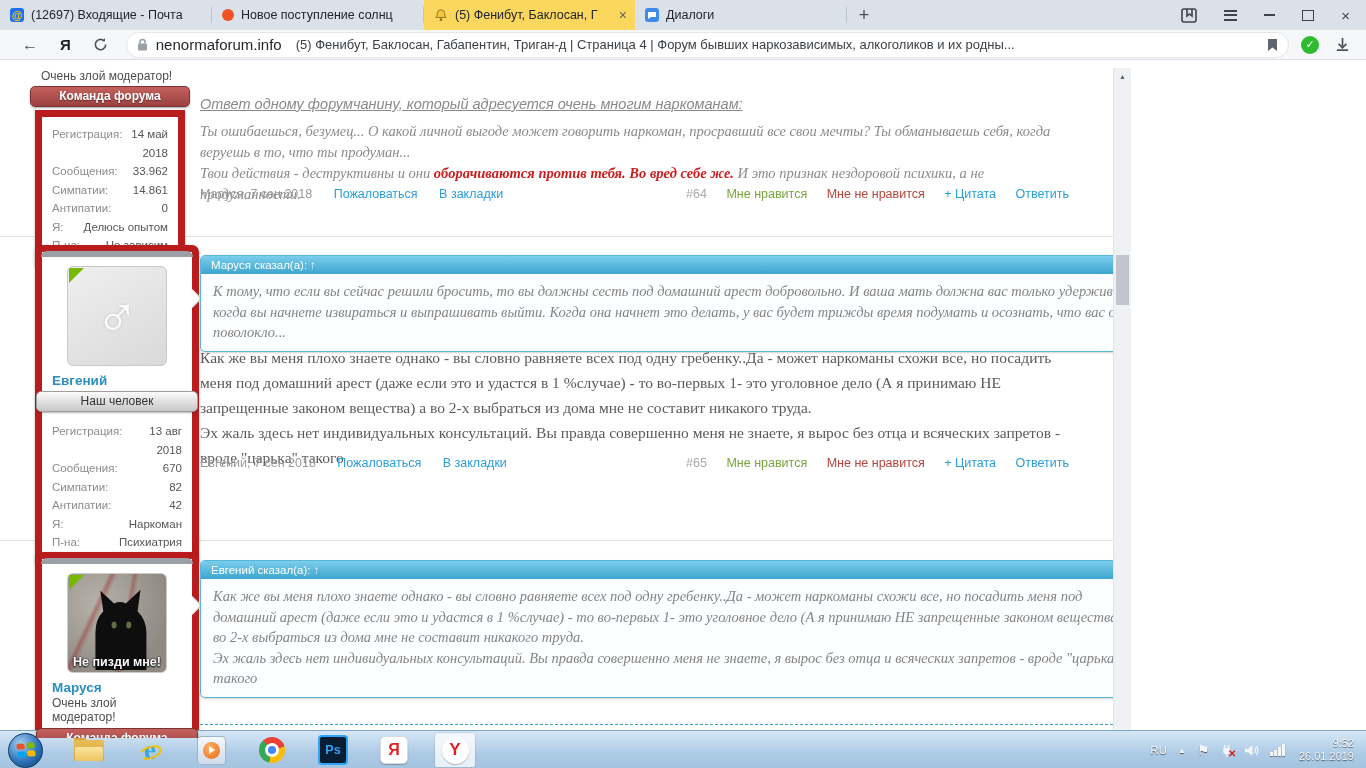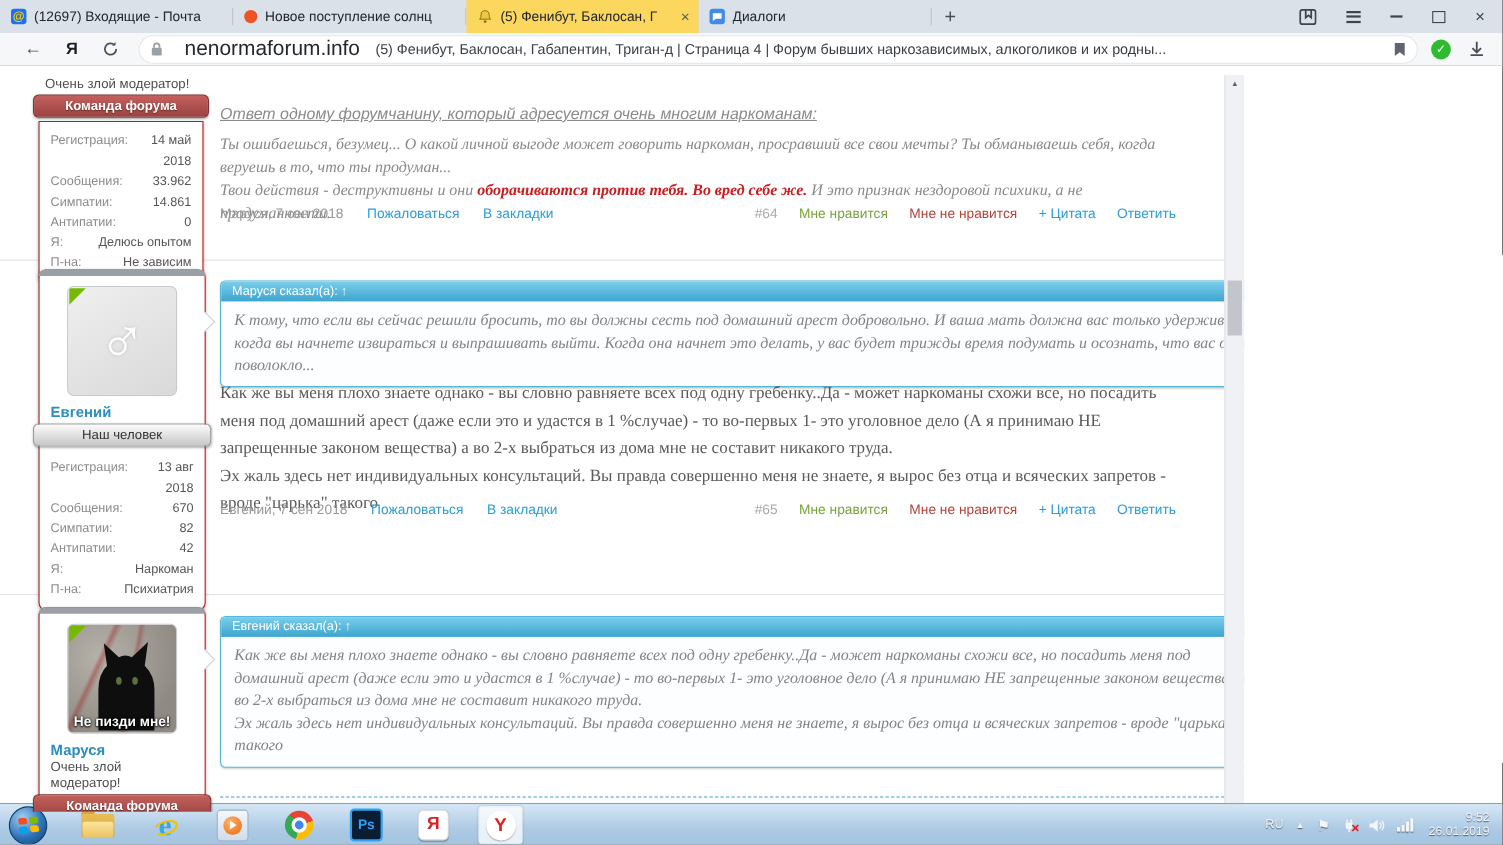--- a/index.html
+++ b/index.html
@@ -23,36 +23,36 @@
   .icon-sq{width:14px;height:14px;border-radius:3px;display:flex;align-items:center;justify-content:center;flex:0 0 auto;}
   .mailic{background:#1f6ff0;color:#ffd400;font-weight:bold;font-size:11px;}
   .dotic{width:12px;height:12px;border-radius:50%;background:#ef5323;flex:0 0 auto;}
   .chatic{background:#3f8ce8;}
 
   
   .navbar{position:absolute;left:0;top:30px;width:1366px;height:29px;background:#f6f7f9;border-bottom:1px solid #d9dee4;display:flex;align-items:center;}
   .nbtn{font-size:16px;color:#4a4f57;margin-left:22px;}
   .ya-letter{font-weight:bold;font-size:15px;color:#1c1f24;}
   .addr{flex:1;height:24px;margin:0 12px 0 18px;background:#fff;border:1px solid #e4e7eb;border-radius:13px;display:flex;align-items:center;padding:0 10px;overflow:hidden;}
-  .addr .domain{font-size:19px;color:#24272c;margin:0 14px 0 20px;white-space:nowrap;}
+  .addr .domain{font-size:15px;color:#24272c;margin:0 14px 0 8px;white-space:nowrap;}
   .addr .ptitle{font-size:13px;color:#3c4046;white-space:nowrap;overflow:hidden;flex:1;}
   .protect{width:18px;height:18px;border-radius:50%;background:#2fbb2f;color:#fff;font-size:11px;display:flex;align-items:center;justify-content:center;margin-right:16px;}
   .dl{margin-right:16px;}
 
   
   .page{position:absolute;left:0;top:68px;width:1131px;height:670px;background:#fff;overflow:hidden;}
   .post{position:absolute;left:0;right:0;}
   .post1{top:0;height:168px;border-bottom:1px solid #e4e4e4;}
   .post2{top:169px;height:303px;border-bottom:1px solid #e4e4e4;}
   .post3{top:473px;height:197px;}
   .content{position:absolute;left:200px;right:56px;top:0;bottom:0;}
 
   
   .sb{position:absolute;left:35px;width:150px;}
-  .card{background:#fff;border:1px solid #b91c1c;border-radius:7px;box-shadow:0 1px 3px rgba(0,0,0,.28);position:relative;}
+  .card{background:#fff;border:7px solid #b91c1c;border-radius:7px;box-shadow:0 1px 3px rgba(0,0,0,.28);position:relative;}
   .cardstrip{height:6px;background:#9aa0a6;border-radius:6px 6px 0 0;margin:-1px -1px 0 -1px;}
   .tail{position:absolute;right:-7px;top:40px;width:12px;height:12px;background:#fff;border-top:1px solid #cfcfcf;border-right:1px solid #cfcfcf;transform:rotate(45deg);}
   .avatar{width:98px;height:98px;margin:9px auto 4px;border:1px solid #c9c9c9;border-radius:6px;position:relative;display:flex;align-items:center;justify-content:center;overflow:hidden;background:linear-gradient(150deg,#efefef,#d9d9d9);}
   .avatar .male{font-size:58px;color:#fdfdfd;text-shadow:0 0 3px #c0c0c0;}
   .online{position:absolute;width:0;height:0;border-top:15px solid #76b900;border-right:15px solid transparent;top:1px;left:1px;}
   .catbg{background:
      linear-gradient(115deg, transparent 28%, rgba(155,45,45,.45) 31%, transparent 35%),
      linear-gradient(100deg, transparent 55%, rgba(155,45,45,.4) 58%, transparent 62%),
      radial-gradient(circle at 30% 30%, #b6b2aa, #8e8a83 75%);}
   .catcap{position:absolute;bottom:3px;left:0;right:0;text-align:center;color:#fff;font-weight:bold;font-size:12.5px;text-shadow:0 1px 2px #000,0 0 2px #000;}

